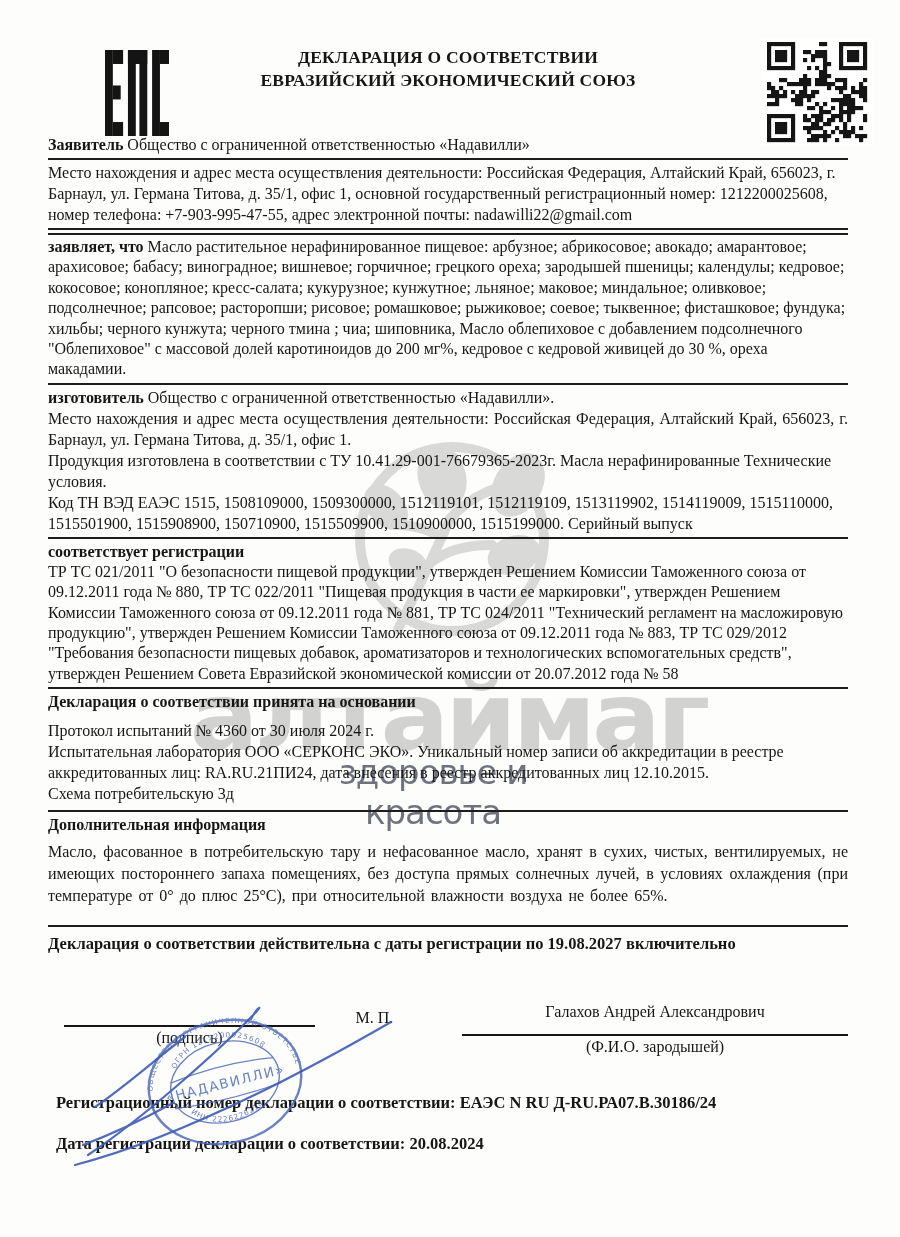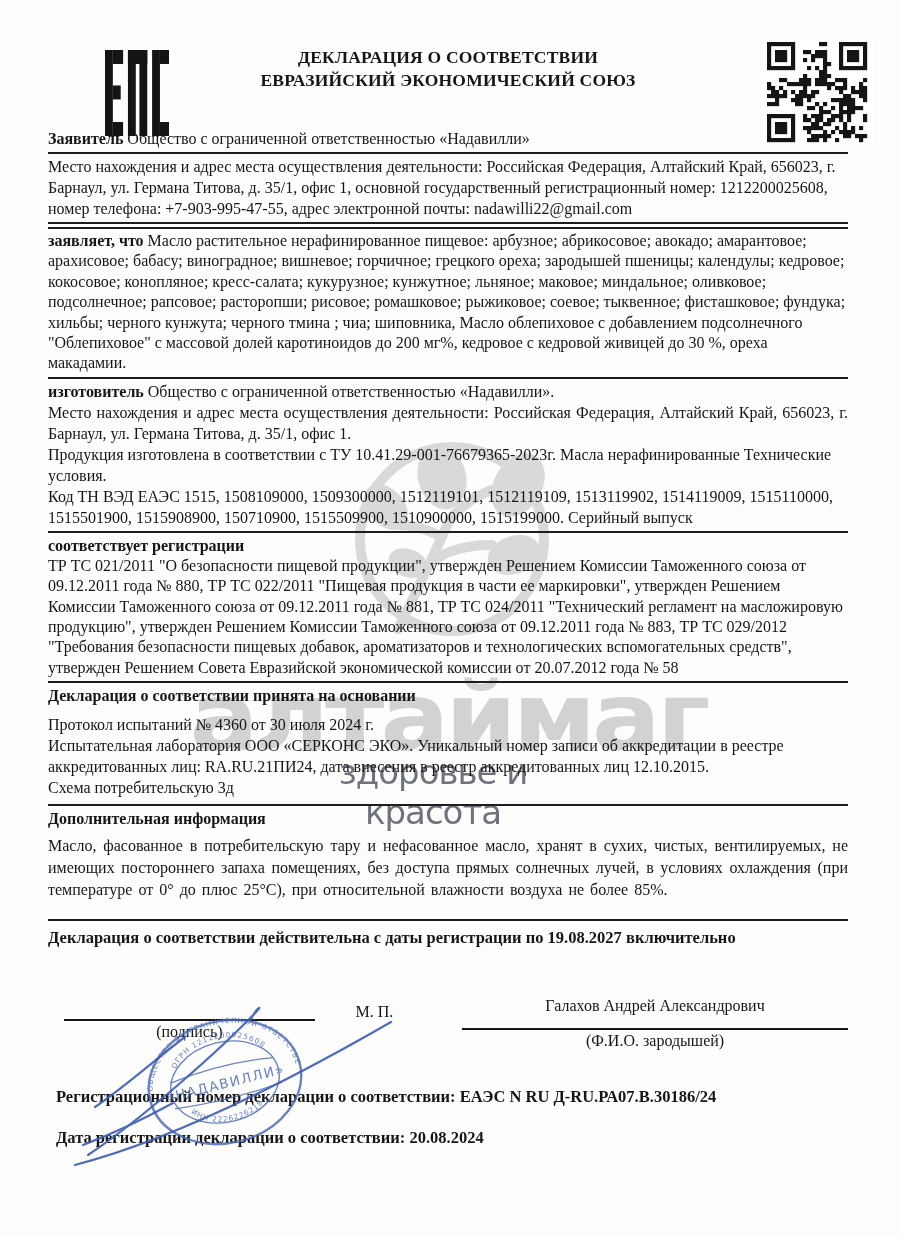--- a/index.html
+++ b/index.html
@@ -21,21 +21,21 @@
   .titles{text-align:center; padding-top:46px; font-weight:bold; font-size:17.5px; line-height:23px; letter-spacing:.2px;}
 
   
   .row{font-size:16px; line-height:21px; margin:0;}
   .para{font-size:16px; line-height:21px; margin:0;}
   .tight{line-height:20.4px;}
   b.lbl{font-weight:bold;}
   .rule{border:0; border-top:2px solid #1d1d1d; margin:3px 0 2px 0;}
   .just{text-align:justify;}
   .addinfo{line-height:22px; word-spacing:2px;}
-  .h-applicant{}
+  .h-applicant{margin-top:6px;}
   .gap8{margin-top:8px;}
   .gap6{margin-top:6px;}
   .validity{font-weight:bold; font-size:16.5px; line-height:21px; margin-top:6px;}
   .reg{font-weight:bold; font-size:16.5px; line-height:25px; margin-top:32px; padding-left:8px;}
 
   
   .sigrow{display:flex; margin-top:14px;}
   .sig-left{width:252px; margin-left:16px;}
   .sig-left .line{height:54px; border-bottom:2px solid #161616;}
   .sig-cap{text-align:center; font-size:16px; line-height:22px;}
@@ -410,21 +410,21 @@
     <p class="para tight">ТР ТС 021/2011 "О безопасности пищевой продукции", утвержден Решением Комиссии Таможенного союза от 09.12.2011 года № 880, ТР ТС 022/2011 "Пищевая продукция в части ее маркировки", утвержден Решением Комиссии Таможенного союза от 09.12.2011 года № 881, ТР ТС 024/2011 "Технический регламент на масложировую продукцию", утвержден Решением Комиссии Таможенного союза от 09.12.2011 года № 883, ТР ТС 029/2012 "Требования безопасности пищевых добавок,  ароматизаторов и технологических вспомогательных средств", утвержден Решением Совета Евразийской экономической комиссии от 20.07.2012 года № 58</p>
     <div class="rule"></div>
 
     <p class="row"><b class="lbl">Декларация о соответствии принята на основании</b></p>
     <p class="para gap8">Протокол испытаний № 4360 от 30 июля 2024 г.</p>
     <p class="para">Испытательная лаборатория ООО «СЕРКОНС ЭКО». Уникальный номер записи об аккредитации в реестре аккредитованных лиц: RA.RU.21ПИ24, дата внесения в реестр аккредитованных лиц 12.10.2015.</p>
     <p class="para">Схема потребительскую 3д</p>
     <div class="rule gap6"></div>
 
     <p class="row"><b class="lbl">Дополнительная информация</b></p>
-    <p class="para just addinfo gap6">Масло, фасованное в потребительскую тару и нефасованное масло, хранят в сухих, чистых, вентилируемых, не имеющих постороннего запаха помещениях, без доступа прямых солнечных лучей, в условиях охлаждения (при температуре от 0° до плюс 25°С), при относительной влажности воздуха не более 85%.</p>
+    <p class="para just addinfo gap6">Масло, фасованное в потребительскую тару и нефасованное масло, хранят в сухих, чистых, вентилируемых, не имеющих постороннего запаха помещениях, без доступа прямых солнечных лучей, в условиях охлаждения (при температуре от 0° до плюс 25°С), при относительной влажности воздуха не более 65%.</p>
 
     <div class="rule" style="margin-top:18px"></div>
     <p class="validity">Декларация о соответствии действительна с даты регистрации по 19.08.2027 включительно</p>
 
     <div class="sigrow">
       <div class="sig-left">
         <div class="line"></div>
         <div class="sig-cap">(подпись)</div>
       </div>
       <div class="sig-mp">М. П.</div>

